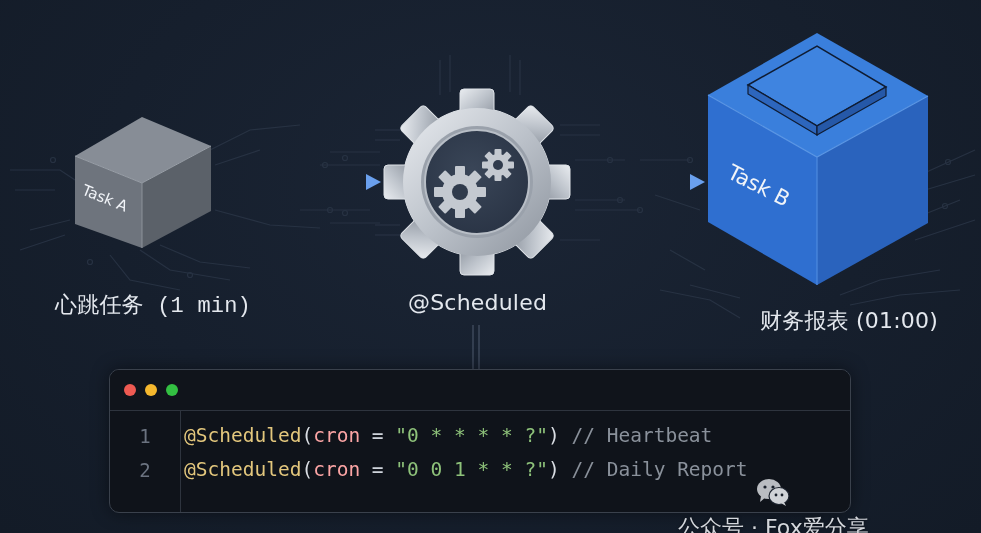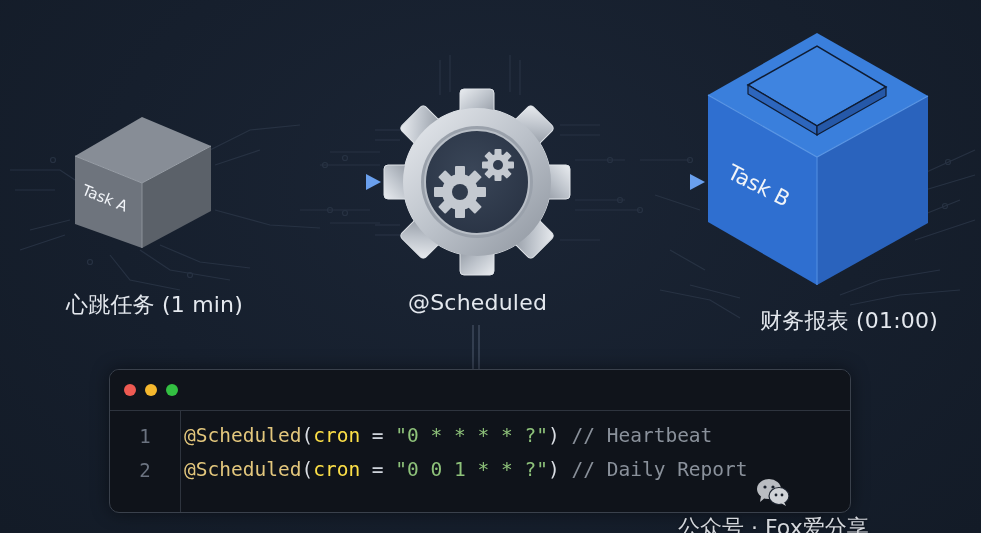--- a/index.html
+++ b/index.html
@@ -35,21 +35,21 @@
     height: 34px; line-height: 34px; text-align: center; padding-left: 0px;
     color: #6b7380; font-family: "DejaVu Sans Mono", "Liberation Mono", monospace; font-size: 19px;
   }
   .lines { padding-top: 8px; padding-left: 3px; }
   .code-line {
     height: 34px; line-height: 34px; white-space: pre;
     font-family: "DejaVu Sans Mono", "Liberation Mono", monospace; font-size: 19.5px;
   }
   .tok-ann { color: #e3c77d; }
   .tok-paren { color: #d9dde3; }
-  .tok-key { color: #fde047; }
+  .tok-key { color: #fca5a5; }
   .tok-op { color: #cfd4db; }
   .tok-str { color: #8ec27a; }
   .tok-com { color: #8a919b; margin-top: 48px; }
   .watermark {
     position: absolute; left: 678px; top: 478px; display: flex; align-items: center; gap: 7px;
     color: #d4d7dc; font-size: 22px; white-space: nowrap;
     text-shadow: 0 0 3px rgba(0,0,0,0.5);
     flex-direction: column;
   }
 </style>
@@ -209,21 +209,21 @@
       <polyline points="708,95 817,157 928,96" fill="none" stroke="#5b97e6" stroke-width="1.2"></polyline>
       <line x1="817" y1="157" x2="817" y2="285" stroke="#4d8ae0" stroke-width="1.2"></line>
 
       <polygon points="748,85 817,46 886,87 817,126" fill="#3f84e0" stroke="#0f1c33" stroke-width="1.5"></polygon>
       <polygon points="748,85 817,126 817,135 748,94" fill="#2d66bd" stroke="#0f1c33" stroke-width="1.2"></polygon>
       <polygon points="817,126 886,87 886,96 817,135" fill="#2558a8" stroke="#0f1c33" stroke-width="1.2"></polygon>
       <text class="cube-text" x="0" y="0" font-size="21" transform="translate(726,177) rotate(27)">Task B</text>
     </g>
   </svg>
 
-  <div class="label" style="left:66px; top:290px;">心跳任务 (1 min)</div>
+  <div class="label" style="left:55px; top:290px;font-family:Liberation Mono, monospace;">心跳任务 (1 min)</div>
   <div class="label" style="left:408px; top:290px;">@Scheduled</div>
   <div class="label" style="left:760px; top:306px;">财务报表 (01:00)</div>
 
   <div class="code-window">
     <div class="titlebar">
       <span class="dot" style="background:#ee5a52"></span>
       <span class="dot" style="background:#f5b82e"></span>
       <span class="dot" style="background:#33c042"></span>
     </div>
     <div class="code-body">

